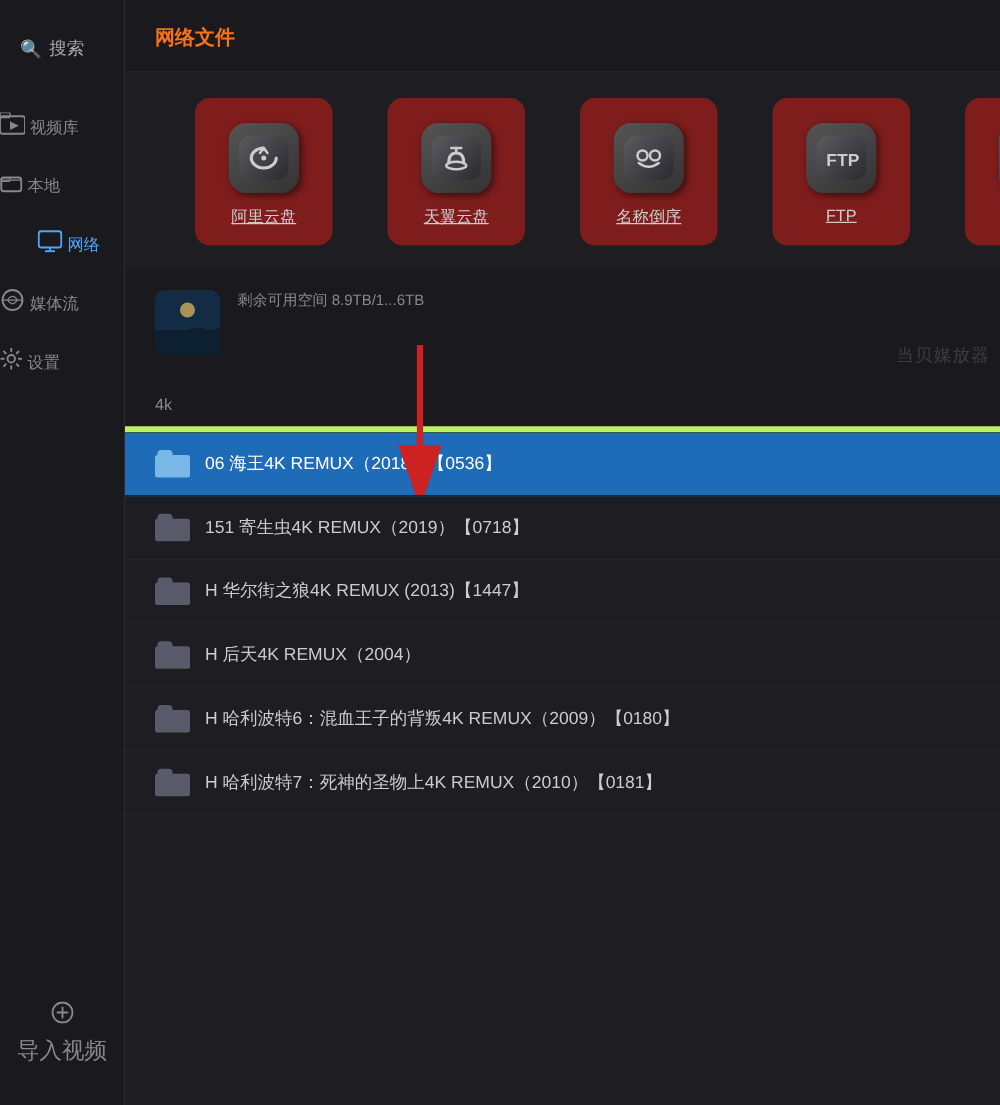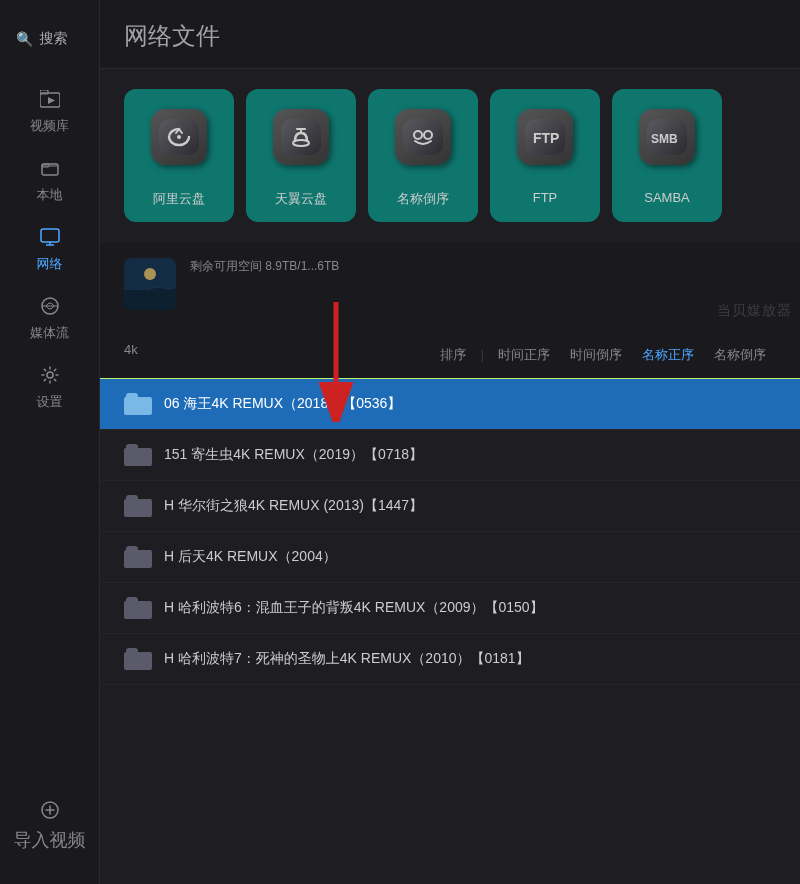--- a/index.html
+++ b/index.html
@@ -29,30 +29,31 @@
       align-items: center;
       gap: 6px;
       padding: 10px 16px;
       color: #aaa;
       font-size: 14px;
       cursor: pointer;
       margin-bottom: 20px;
     }
     .sidebar-item {
       display: flex;
-      flex-direction: column;
+      flex-direction: row;
       align-items: center;
       padding: 12px 0;
       color: #888;
       font-size: 13px;
       cursor: pointer;
       gap: 4px;
     }
     .sidebar-item.active {
       color: #4da6ff;
+      padding-left: 30px;
     }
     .sidebar-icon {
       font-size: 18px;
     }
     .sidebar-bottom {
       margin-top: auto;
       padding-bottom: 20px;
     }
     .import-video {
       display: flex;
@@ -72,60 +73,62 @@
       flex-direction: column;
       overflow: hidden;
     }
 
     
     .header {
       padding: 20px 24px 16px;
       border-bottom: 1px solid #2a2a2e;
     }
     .header-title {
-      font-size: 24px;
-      color: #a3a3a3;
-      font-weight: 400;
+      font-size: 16px;
+      color: #f97316;
+      font-weight: 700;
     }
 
     
     .cloud-grid {
       display: flex;
       gap: 12px;
       padding: 20px 24px;
       background: #1e1e22;
       overflow-x: auto;
     }
     .cloud-card {
       display: flex;
       flex-direction: column;
       align-items: center;
-      background: #0f766e;
+      background: #7f1d1d;
       border-radius: 12px;
       padding: 20px 16px 14px;
       min-width: 110px;
       cursor: pointer;
-      gap: 25px;
+      gap: 10px;
+      margin-left: 32px;
     }
     .cloud-card-icon {
       width: 56px;
       height: 56px;
       border-radius: 14px;
       background: linear-gradient(145deg, #555, #333);
       display: flex;
       align-items: center;
       justify-content: center;
       font-size: 24px;
       color: #ddd;
       box-shadow: 2px 2px 6px rgba(0,0,0,0.5);
       overflow: hidden;
     }
     .cloud-card-label {
       font-size: 13px;
       color: #ccc;
+      text-decoration: underline;
     }
 
     
     .middle-area {
       position: relative;
       background: #1a1a1e;
       padding: 16px 24px 12px;
       display: flex;
       align-items: flex-start;
       gap: 14px;
@@ -183,24 +186,24 @@
     .arrow-overlay {
       position: absolute;
       left: 218px;
       top: 60px;
       z-index: 10;
     }
 
     
     .sort-bar {
       display: flex;
-      align-items: flex-start;
+      align-items: center;
       padding: 10px 24px;
       background: #1a1a1e;
-      border-bottom: 1px solid #bef264;
+      border-bottom: 5px solid #bef264;
       gap: 15px;
     }
     .sort-label-4k {
       font-size: 13px;
       color: #888;
       margin-right: auto;
     }
     .sort-options {
       display: flex;
       align-items: center;
@@ -492,28 +495,20 @@
             <polygon points="0 0, 10 3.5, 0 7" fill="#cc2222"></polygon>
           </marker>
         </defs>
         <line x1="18" y1="0" x2="18" y2="105" stroke="#cc2222" stroke-width="5" marker-end="url(#arrowhead)"></line>
       </svg>
     </div>
   </div>
 
   <div class="sort-bar">
     <span class="sort-label-4k">4k</span>
-    <div class="sort-options">
-      <span class="sort-option">排序</span>
-      <span class="sort-divider">｜</span>
-      <span class="sort-option">时间正序</span>
-      <span class="sort-option">时间倒序</span>
-      <span class="sort-option active">名称正序</span>
-      <span class="sort-option">名称倒序</span>
-    </div>
   </div>
 
   <div class="file-list">
 
     <div class="file-item selected">
       <div class="folder-icon selected"></div>
       <span class="file-name">06 海王4K REMUX（2018）【0536】</span>
     </div>
 
     <div class="file-item">
@@ -526,21 +521,21 @@
       <span class="file-name">H 华尔街之狼4K REMUX (2013)【1447】</span>
     </div>
 
     <div class="file-item">
       <div class="folder-icon"></div>
       <span class="file-name">H 后天4K REMUX（2004）</span>
     </div>
 
     <div class="file-item">
       <div class="folder-icon"></div>
-      <span class="file-name">H 哈利波特6：混血王子的背叛4K REMUX（2009）【0150】</span>
+      <span class="file-name">H 哈利波特6：混血王子的背叛4K REMUX（2009）【0180】</span>
     </div>
 
     <div class="file-item">
       <div class="folder-icon"></div>
       <span class="file-name">H 哈利波特7：死神的圣物上4K REMUX（2010）【0181】</span>
     </div>
 
   </div>
 </div>
 

